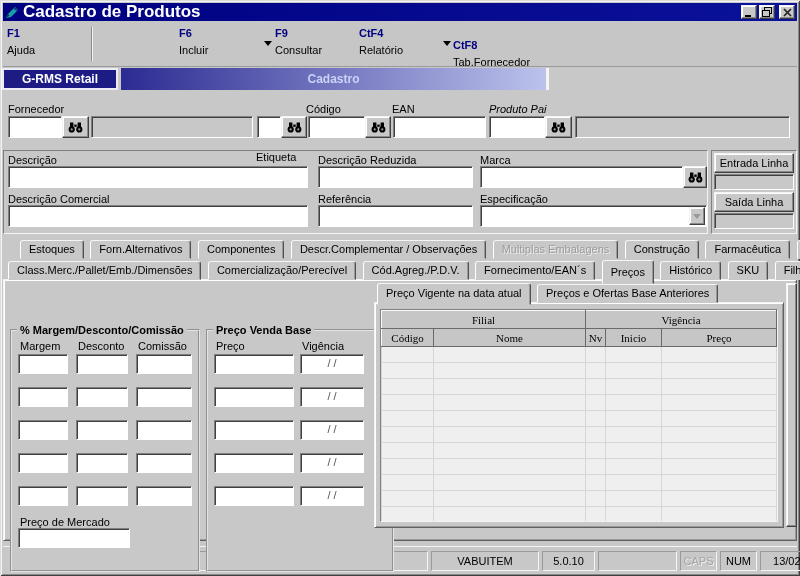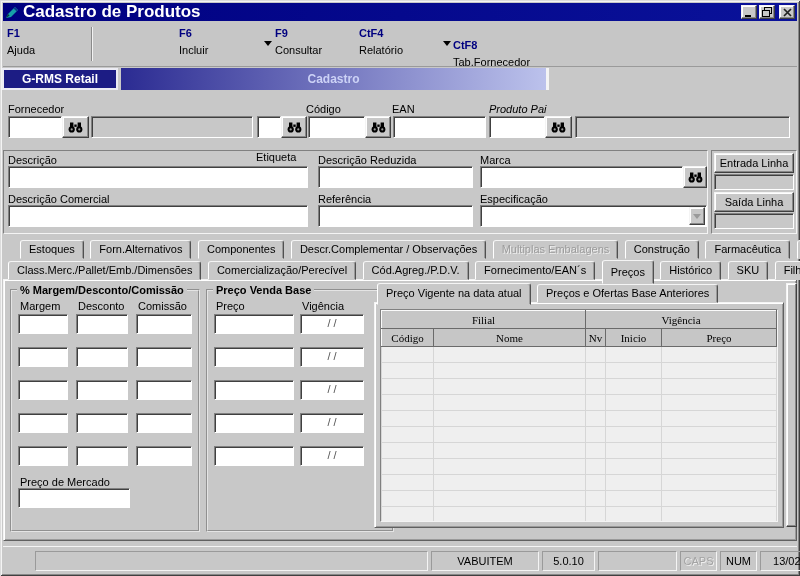--- a/index.html
+++ b/index.html
@@ -44,21 +44,21 @@
   .tab {
     display:inline-block; vertical-align:bottom; height:19px; line-height:17px; padding:0 8px;
     background:#c8c8c8; font-size:11px; color:#000; cursor:default; margin-right:2px;
     border:1px solid; border-color:#f4f4f4 #505050 #c8c8c8 #fff; border-radius:3px 3px 0 0;
     box-shadow: inset -1px 0 0 #9a9a9a;
   }
   .tab.dis { color:#9c9c9c; text-shadow:1px 1px 0 #eee; }
   .tab.act { position:relative; height:24px; line-height:22px; margin-bottom:-4px; z-index:6; border-bottom:1px solid #c8c8c8; }
   .tab.act2 { position:relative; height:22px; line-height:19px; margin-bottom:-2px; z-index:6; border-bottom:1px solid #c8c8c8; }
   
-  fieldset { position:absolute; border:2px groove #e4e4e4; background:#c8c8c8; }
+  fieldset { position:absolute; border:2px groove #e4e4e4; background:#c8c8c8;margin-top:40px; }
   legend { font-size:11px; font-weight:bold; margin-left:5px; padding:0 3px; }
   .mask { color:#555; text-align:center; line-height:17px; background:#fff; }
   
   table { border-collapse:collapse; table-layout:fixed; width:100%; }
   th { background:#c6c6c6; font-weight:normal; font-size:11px; height:18px;
        border:1px solid; border-color:#fafafa #6a6a6a #6a6a6a #fafafa; }
   td { background:#efefef; height:16px; border:1px solid #d6d6d6; }
   
   .sbpanel { position:absolute; top:4px; height:20px; font-size:11px; color:#000;
     display:flex; align-items:center; justify-content:center;

